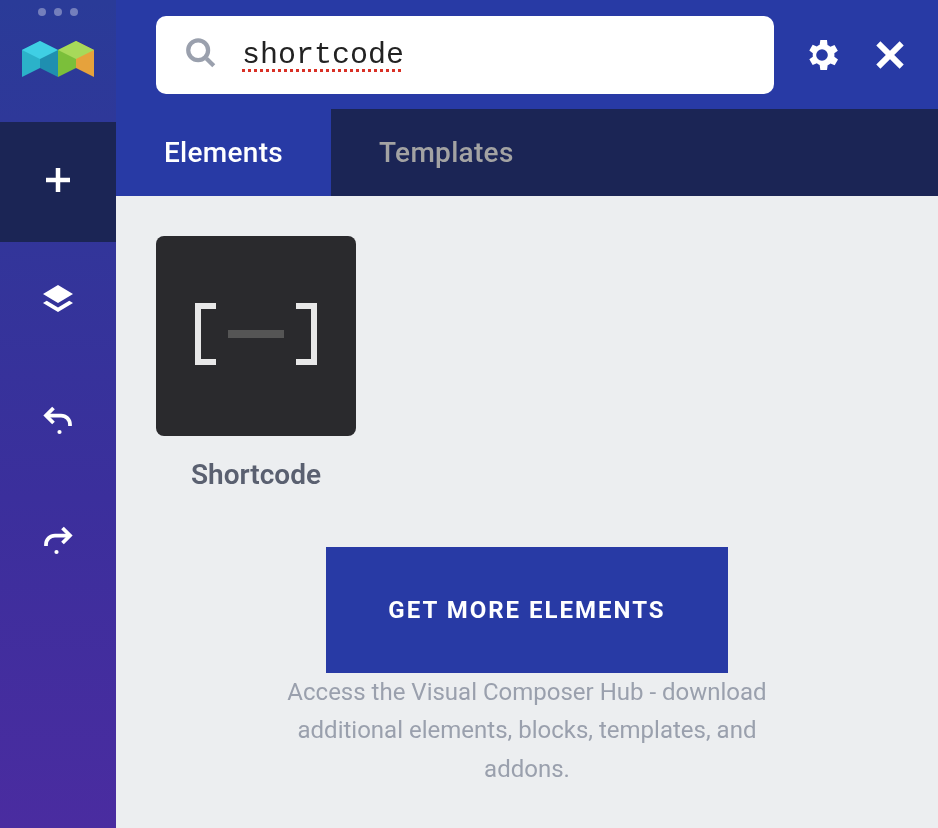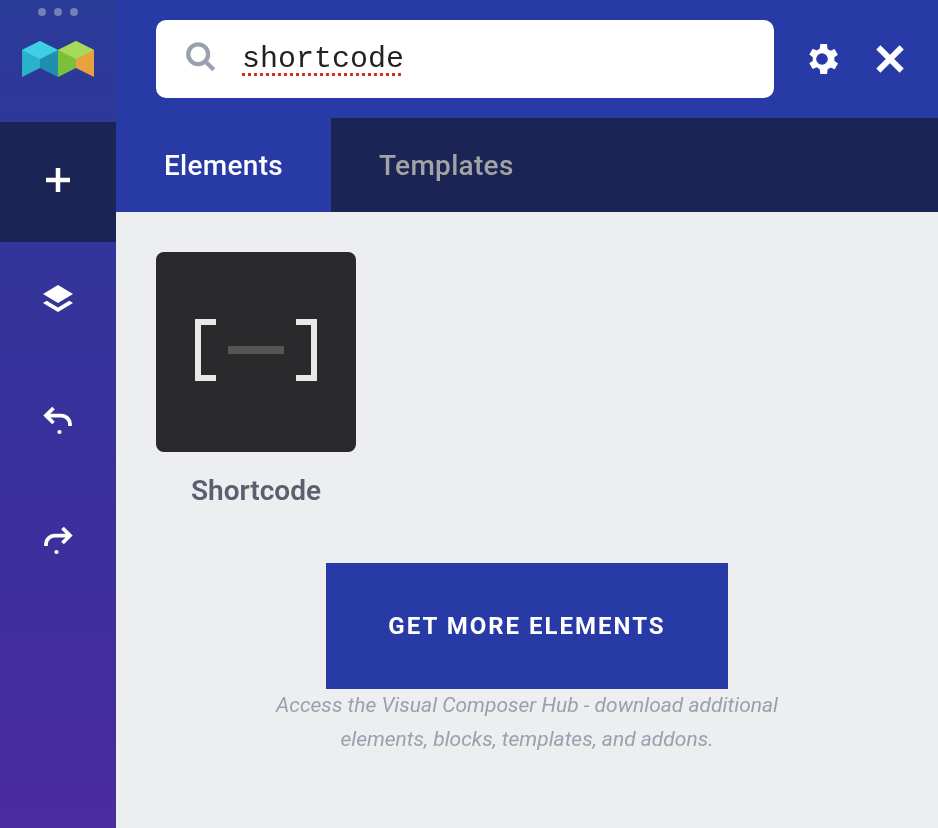--- a/index.html
+++ b/index.html
@@ -107,22 +107,21 @@
     display: inline-block;
     background: #283aa5;
     color: #fff;
     font-size: 24px;
     font-weight: 700;
     letter-spacing: 2px;
     padding: 49px 62px;
     cursor: pointer;
   }
   .hub-desc {
-    font-size: 21px;
-    font-style: italic;
+    font-size: 24px;
     color: #9aa0ad;
     line-height: 1.6;
     max-width: 520px;
     margin-left: auto; margin-right: auto;
   }
 </style>
 </head>
 <body>
 
 <div class="leftbar">

